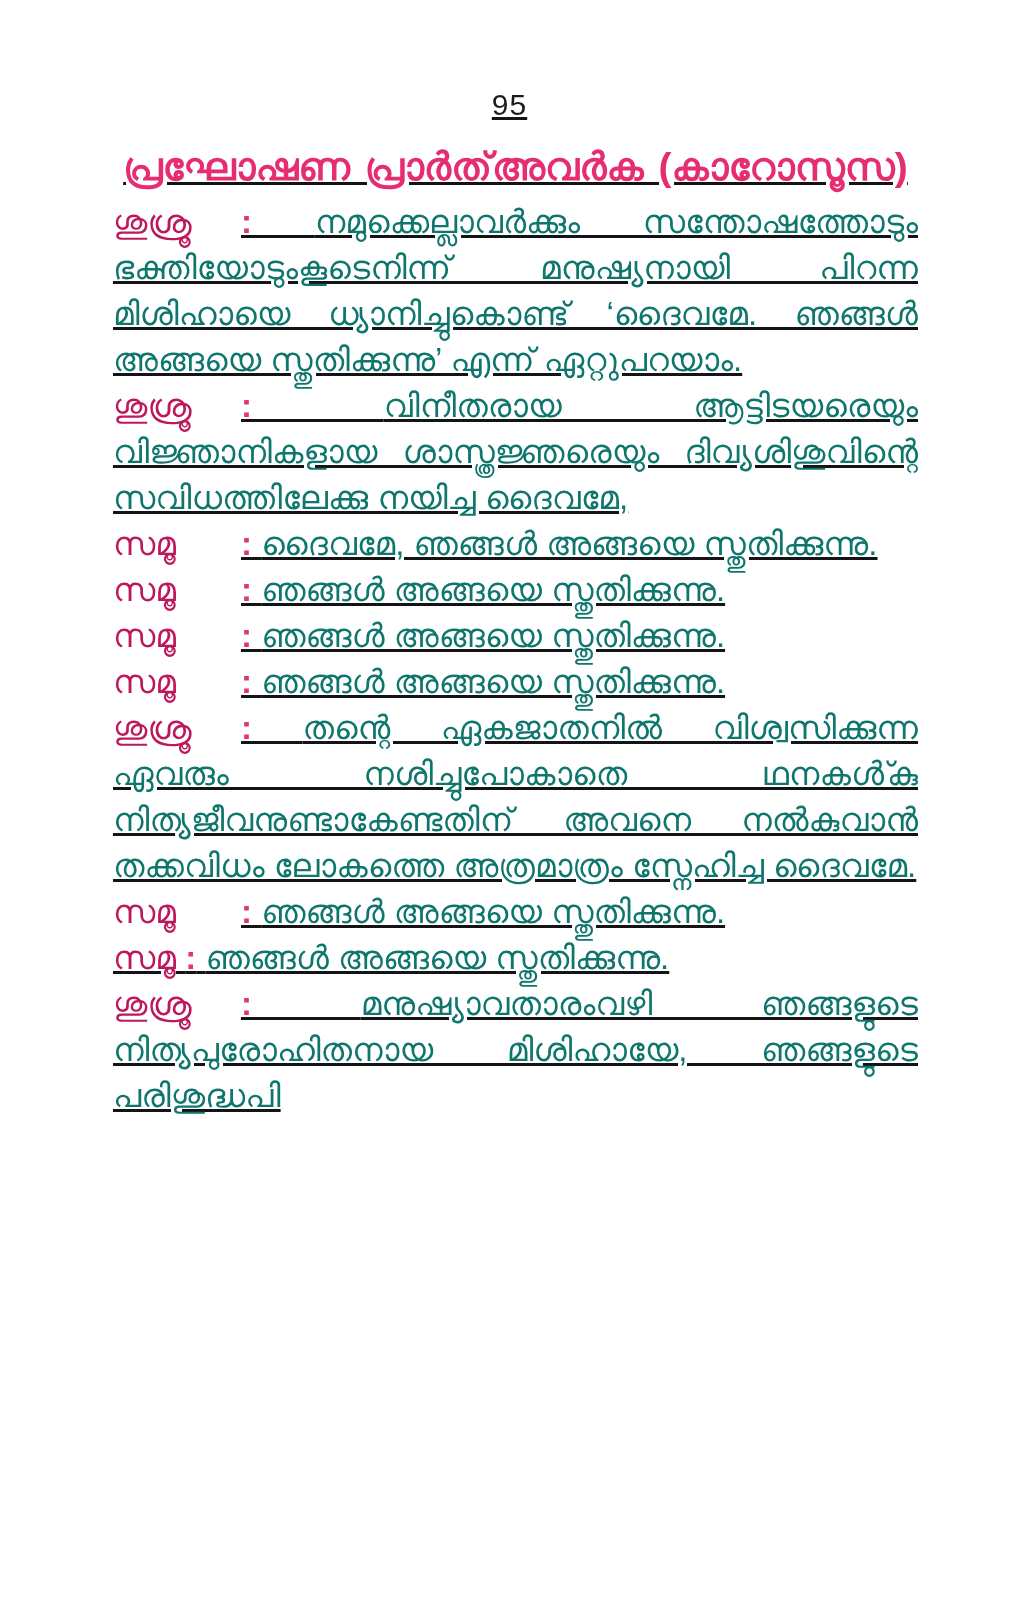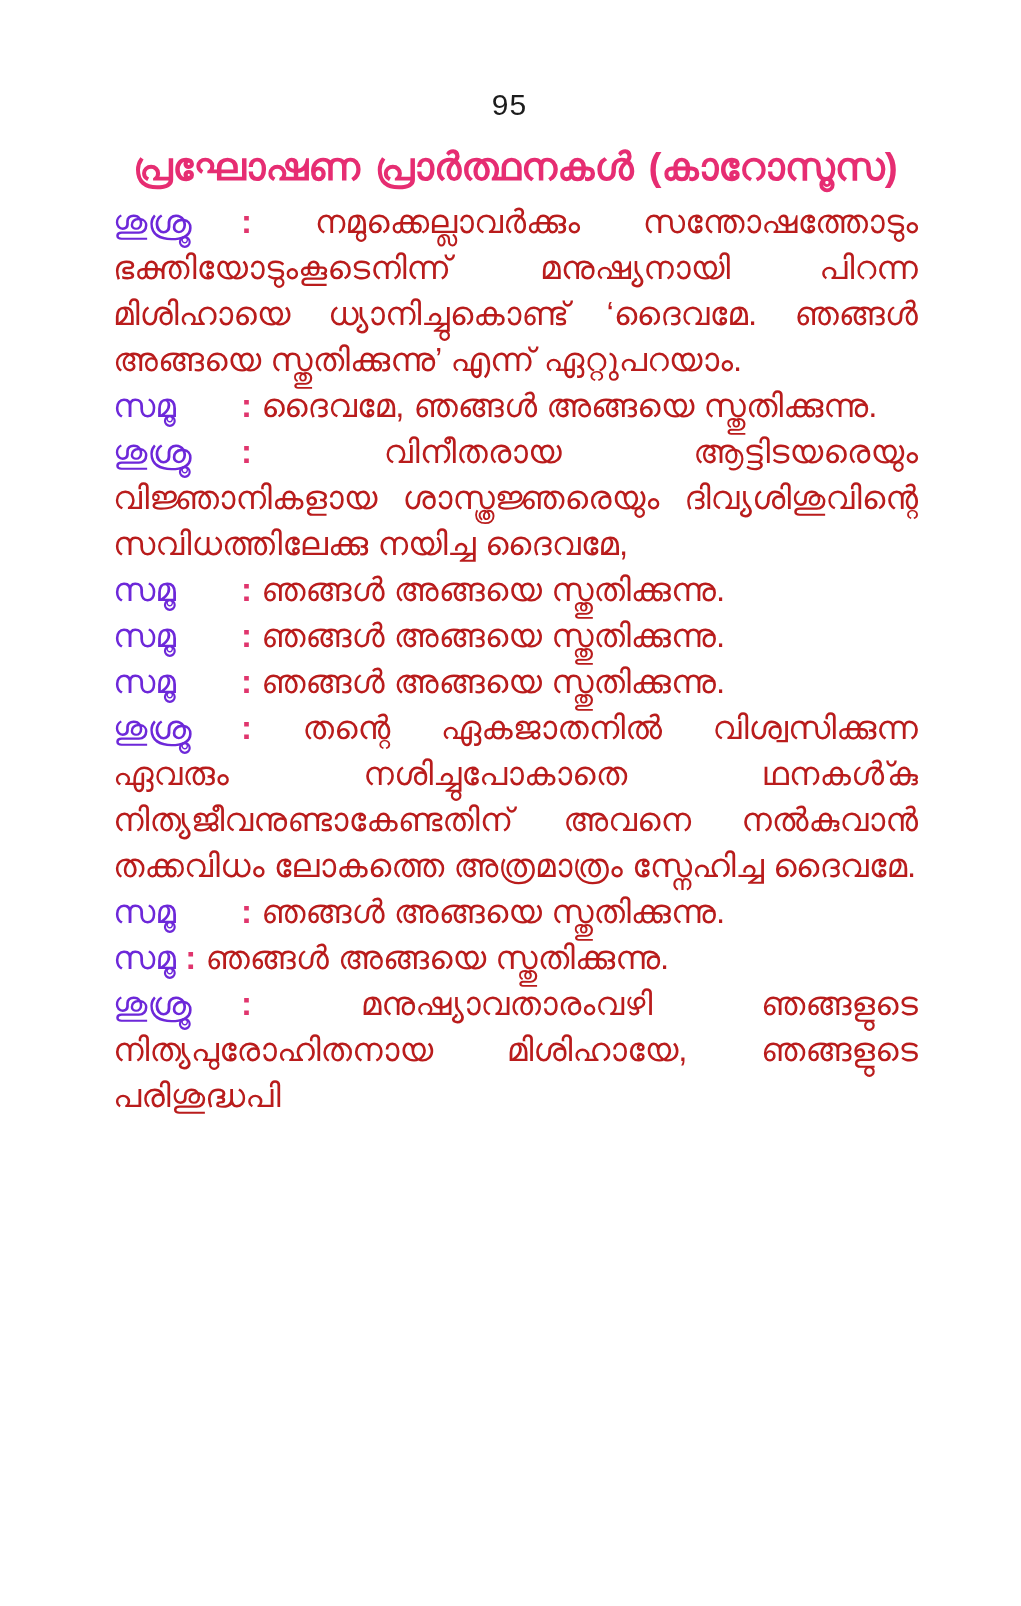--- a/index.html
+++ b/index.html
@@ -13,20 +13,21 @@
   }
   .page {
     position: relative;
     width: 1021px;
     height: 1606px;
     margin: 0 auto;
     background: #ffffff;
     overflow: hidden;
     box-sizing: border-box;
     padding: 88px 103px 40px 113px;
+    text-decoration: underline;
   }
   .page-number {
     text-align: center;
     font-size: 30px;
     letter-spacing: 1px;
     color: #1c1c1c;
     margin: 0 0 22px 0;
     
     transform: translateX(-6px);
   }
@@ -42,49 +43,49 @@
   .prayer-body {
     font-size: 33px;
     line-height: 46px;
   }
   .prayer-paragraph {
     margin: 0;
     text-align: justify;
     color: #141414;
   }
   .speaker-label {
-    color: #6d28d9;
+    color: #be185d;
     font-weight: 500;
   }
   .speaker-label.tabbed {
     display: inline-block;
     width: 128px;
   }
   .colon {
     color: #e0356d;
     font-weight: bold;
   }
   .prayer-text {
-    color: #b91c1c;
+    color: #0f766e;
   }
 </style>
 </head>
 <body>
 
 <div class="page">
   <div class="page-number">95</div>
 
-  <h1 class="doc-title">പ്രഘോഷണ പ്രാർത്ഥനകൾ (കാറോസൂസ)</h1>
+  <h1 class="doc-title">പ്രഘോഷണ പ്രാർത്അവർക (കാറോസൂസ)</h1>
 
   <div class="prayer-body" id="prayer-body">
   <p class="prayer-paragraph"><span class="speaker-label tabbed">ശുശ്രൂ</span><span class="colon">:</span><span> </span><span class="prayer-text">നമുക്കെല്ലാവർക്കും സന്തോഷത്തോടും ഭക്തിയോടുംകൂടെനിന്ന് മനുഷ്യനായി പിറന്ന മിശിഹായെ ധ്യാനിച്ചുകൊണ്ട് ‘ദൈവമേ. ഞങ്ങൾ അങ്ങയെ സ്തുതിക്കുന്നു’ എന്ന് ഏറ്റുപറയാം.</span></p>
 
+  <p class="prayer-paragraph"><span class="speaker-label tabbed">ശുശ്രൂ</span><span class="colon">:</span><span> </span><span class="prayer-text">വിനീതരായ ആട്ടിടയരെയും വിജ്ഞാനികളായ ശാസ്ത്രജ്ഞരെയും ദിവ്യശിശുവിന്റെ സവിധത്തിലേക്കു നയിച്ച ദൈവമേ,</span></p>
+
   <p class="prayer-paragraph"><span class="speaker-label tabbed">സമൂ</span><span class="colon">:</span><span> </span><span class="prayer-text">ദൈവമേ, ഞങ്ങൾ അങ്ങയെ സ്തുതിക്കുന്നു.</span></p>
-
-  <p class="prayer-paragraph"><span class="speaker-label tabbed">ശുശ്രൂ</span><span class="colon">:</span><span> </span><span class="prayer-text">വിനീതരായ ആട്ടിടയരെയും വിജ്ഞാനികളായ ശാസ്ത്രജ്ഞരെയും ദിവ്യശിശുവിന്റെ സവിധത്തിലേക്കു നയിച്ച ദൈവമേ,</span></p>
 
   <p class="prayer-paragraph"><span class="speaker-label tabbed">സമൂ</span><span class="colon">:</span><span> </span><span class="prayer-text">ഞങ്ങൾ അങ്ങയെ സ്തുതിക്കുന്നു.</span></p>
 
 
   <p class="prayer-paragraph"><span class="speaker-label tabbed">സമൂ</span><span class="colon">:</span><span> </span><span class="prayer-text">ഞങ്ങൾ അങ്ങയെ സ്തുതിക്കുന്നു.</span></p>
 
 
   <p class="prayer-paragraph"><span class="speaker-label tabbed">സമൂ</span><span class="colon">:</span><span> </span><span class="prayer-text">ഞങ്ങൾ അങ്ങയെ സ്തുതിക്കുന്നു.</span></p>
 
   <p class="prayer-paragraph"><span class="speaker-label tabbed">ശുശ്രൂ</span><span class="colon">:</span><span> </span><span class="prayer-text">തന്റെ ഏകജാതനിൽ വിശ്വസിക്കുന്ന ഏവരും നശിച്ചുപോകാതെ ഥനകൾ്കു നിത്യജീവനുണ്ടാകേണ്ടതിന് അവനെ നൽകുവാൻ തക്കവിധം ലോകത്തെ അത്രമാത്രം സ്നേഹിച്ച ദൈവമേ.</span></p>

